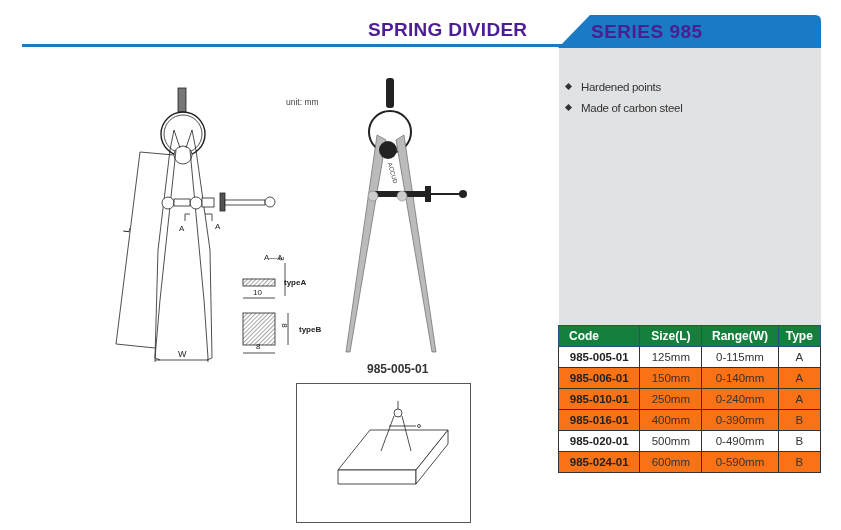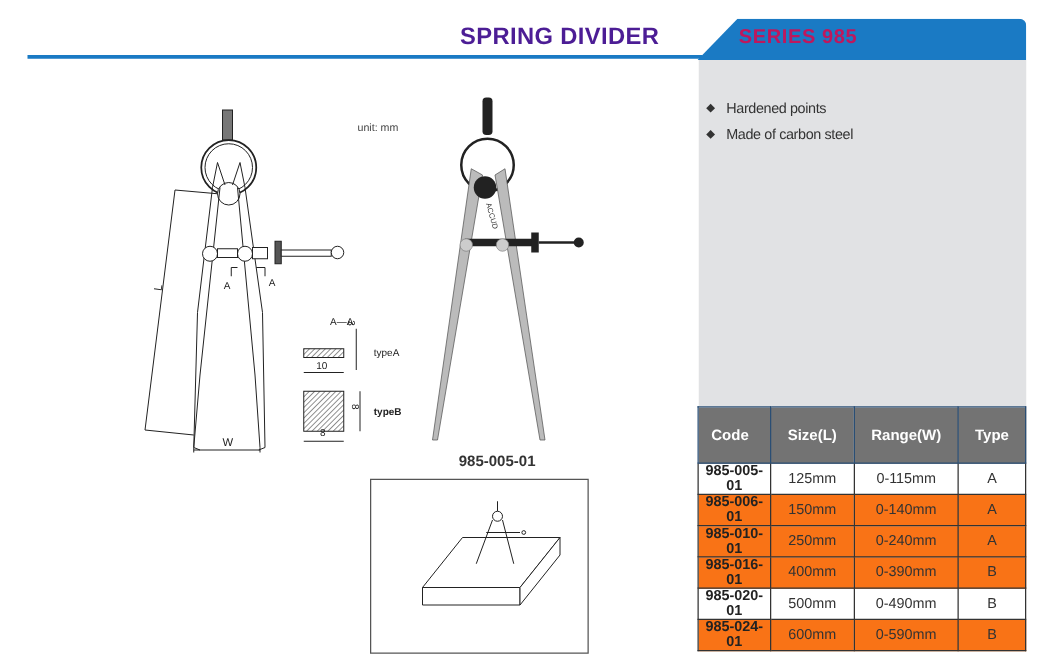--- a/index.html
+++ b/index.html
@@ -3,29 +3,29 @@
 <meta charset="utf-8">
 <style>
   html, body { margin:0; padding:0; }
   body { width:841px; height:530px; background:#ffffff; position:relative; overflow:hidden;
          font-family:"Liberation Sans", sans-serif; color:#222; }
   .abs { position:absolute; }
   .blue-line { left:22px; top:44px; width:540px; height:3px; background:#1a7ac4; }
   .title-left { left:368px; top:19px; font-size:19px; font-weight:bold; color:#4c1d95; letter-spacing:0.3px; }
   .series-tab { left:558px; top:15px; width:263px; height:33px; }
   .series-tab svg { position:absolute; left:0; top:0; }
-  .series-label { position:absolute; left:33px; top:6px; font-size:16px; font-weight:bold; color:#be185d; letter-spacing:0.5px; }
+  .series-label { position:absolute; left:33px; top:6px; font-size:19px; font-weight:bold; color:#4c1d95; letter-spacing:0.5px; }
   .gray-panel { left:559px; top:48px; width:262px; height:277px; background:#e1e2e4; }
   .features { left:566px; top:76px; list-style:none; margin:0; padding:0; font-size:11.5px; color:#333; }
   .features li { height:21px; display:flex; align-items:center; letter-spacing:-0.3px; }
   .features .bullet { width:5px; height:5px; background:#333; transform:rotate(45deg); margin-right:10px; display:inline-block; }
   .unit { left:286px; top:97px; font-size:8.5px; color:#444; }
   .caption { left:367px; top:362px; font-size:12px; font-weight:bold; color:#333; }
   table.spec { position:absolute; left:558px; top:325px; width:263px; border-collapse:collapse; font-size:11.5px; }
-  table.spec th { background:#737373; color:#fff; font-weight:bold; height:20px; text-align:center; border:1px solid #2a4e74; padding:12px; font-size:12px; }
+  table.spec th { background:#15803d; color:#fff; font-weight:bold; height:20px; text-align:center; border:1px solid #2a4e74; padding:0; font-size:12px; }
   table.spec th:first-child { text-align:left; padding-left:10px; }
   table.spec td { height:20px; text-align:center; border:1px solid #333; padding:0; color:#333; }
   table.spec td.code { font-weight:bold; color:#222; }
   table.spec tr.alt td { background:#f97316; }
   .usage-box { left:296px; top:383px; width:173px; height:138px; border:1px solid #555; background:#fff; }
 </style>
 </head>
 <body>
 
 <div class="abs blue-line"></div>
@@ -107,21 +107,21 @@
     <rect x="243" y="313" width="32" height="32" fill="url(#hatch)"></rect>
     <line x1="288" y1="313" x2="288" y2="345"></line>
     <line x1="243" y1="353" x2="275" y2="353"></line>
   </svg>
   <span class="abs" style="left:28px;top:3px;font-size:8px;">A—A</span>
   <span class="abs" style="left:43px;top:4px;font-size:8px;transform:rotate(90deg);">3</span>
   <span class="abs" style="left:17px;top:38px;font-size:8px;">10</span>
   <span class="abs" style="left:46px;top:71px;font-size:8px;transform:rotate(90deg);">8</span>
   <span class="abs" style="left:20px;top:92px;font-size:8px;">8</span>
 </div>
-<span class="abs" style="left:299px;top:278px;font-size:8px;font-weight:normal;">typeA</span>
+<span class="abs" style="left:284px;top:278px;font-size:8px;font-weight:bold;">typeA</span>
 <span class="abs" style="left:299px;top:325px;font-size:8px;font-weight:bold;">typeB</span>
 
 <div class="abs" style="left:340px;top:70px;width:130px;height:290px;">
   <svg width="130" height="290" viewBox="340 70 130 290">
     <rect x="386" y="78" width="8" height="30" rx="3" fill="#222"></rect>
     <circle cx="390" cy="132" r="21" fill="none" stroke="#222" stroke-width="2"></circle>
     <polygon points="377,135 386,140 350,352 346,352" fill="#bbb" stroke="#555" stroke-width="0.6"></polygon>
     <polygon points="396,140 404,135 436,352 432,352" fill="#bbb" stroke="#555" stroke-width="0.6"></polygon>
     <circle cx="388" cy="150" r="9" fill="#222"></circle>
     <rect x="372" y="191" width="58" height="6" fill="#222"></rect>

